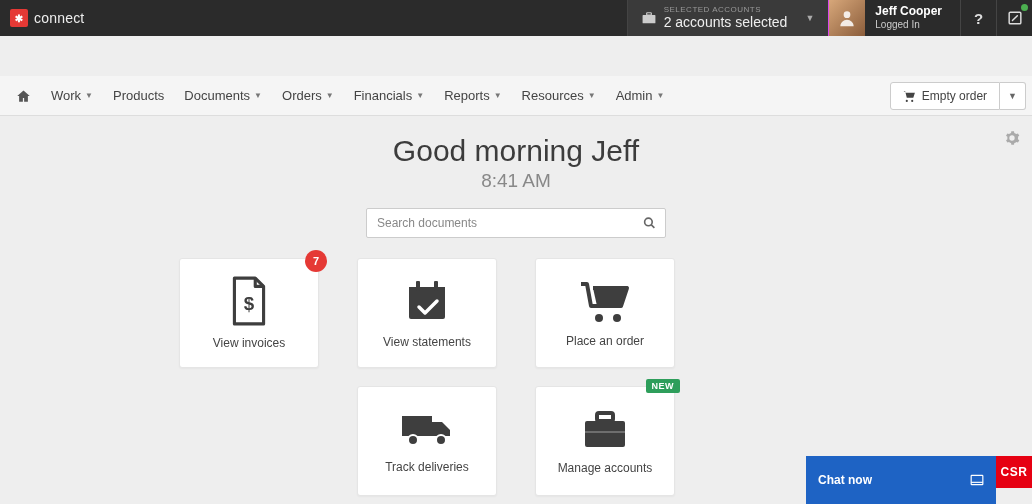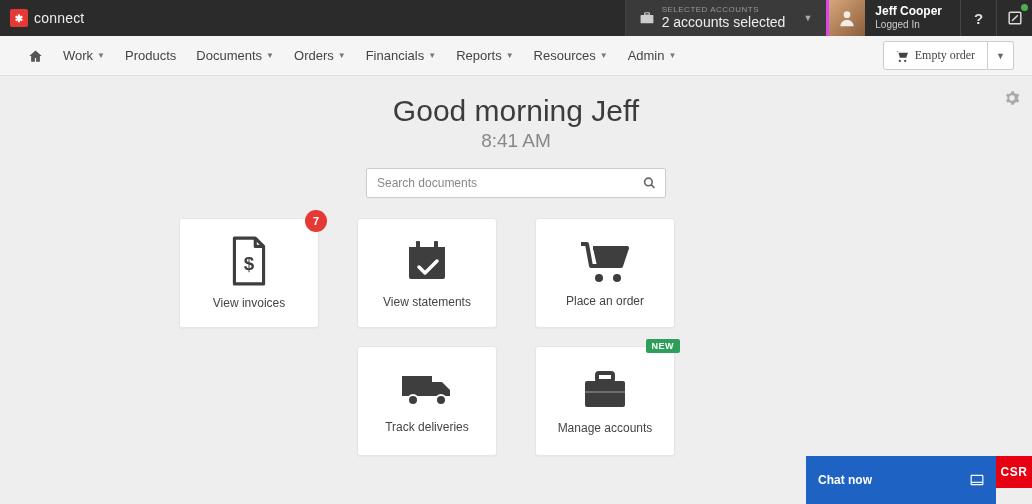--- a/index.html
+++ b/index.html
@@ -10,36 +10,36 @@
 .logo-box { display: flex; align-items: center; padding: 0 10px; height: 100%; }
 .logo-icon { width: 18px; height: 18px; background: #e53935; border-radius: 2px; display: flex; align-items: center; justify-content: center; margin-right: 6px; font-size: 10px; color: #fff; font-weight: bold; }
 .logo-text { font-size: 14px; font-weight: 400; letter-spacing: 0.2px; color: #eee; }
 .topbar-spacer { flex: 1; }
 .acct-block { background: #3a3a3a; height: 100%; display: flex; align-items: center; padding: 0 14px; border-left: 1px solid #444; min-width: 180px; position: relative; }
 .acct-icon { margin-right: 8px; color: #ccc; }
 .acct-text { display: flex; flex-direction: column; line-height: 1.1; }
 .acct-label { font-size: 8px; color: #999; letter-spacing: 0.5px; }
 .acct-value { font-size: 14px; color: #eee; }
 .acct-caret { margin-left: 18px; font-size: 9px; color: #aaa; }
-.user-block { display: flex; align-items: center; height: 100%; border-left: 3px solid #d946ef; padding-right: 8px; }
+.user-block { display: flex; align-items: center; height: 100%; border-left: 1px solid #d946ef; padding-right: 8px; }
 .avatar { width: 36px; height: 36px; background: linear-gradient(135deg,#d7a77a,#8b5d3b); display: flex; align-items: center; justify-content: center; color: #fff; font-size: 12px; }
 .user-text { padding: 0 10px; line-height: 1.15; }
 .user-name { font-size: 12px; font-weight: bold; color: #fff; }
 .user-status { font-size: 10px; color: #ccc; }
 .topbar-icon { width: 36px; height: 36px; display: flex; align-items: center; justify-content: center; color: #ddd; border-left: 1px solid #444; font-size: 15px; position: relative; }
 .green-dot { position: absolute; top: 4px; right: 4px; width: 7px; height: 7px; background: #4caf50; border-radius: 50%; }
 
 
-.navbar { background: #f5f5f5; border-bottom: 1px solid #ddd; height: 40px; display: flex; align-items: center; padding: 0 18px; }
+.navbar { background: #f5f5f5; border-bottom: 1px solid #ddd; height: 40px; display: flex; align-items: center; padding: 0 6px; margin-top: 40px; }
 .home-btn { padding: 0 10px; color: #555; font-size: 14px; cursor: pointer; }
 .nav-item { padding: 0 10px; font-size: 13px; color: #444; cursor: pointer; height: 40px; display: flex; align-items: center; }
 .nav-item .caret { font-size: 8px; margin-left: 4px; color: #777; }
 .nav-spacer { flex: 1; }
 .empty-order-wrap { display: flex; }
-.empty-order-btn { background: #fff; border: 1px solid #ccc; border-radius: 3px 0 0 3px; padding: 6px 12px; font-size: 12px; color: #444; display: flex; align-items: center; gap: 6px; cursor: pointer; font-family: Liberation Serif, serif; }
+.empty-order-btn { background: #fff; border: 1px solid #ccc; border-radius: 3px 0 0 3px; padding: 6px 12px; font-size: 12px; color: #444; display: flex; align-items: center; gap: 6px; cursor: pointer; }
 .empty-order-caret { background: #fff; border: 1px solid #ccc; border-left: none; border-radius: 0 3px 3px 0; padding: 6px 8px; font-size: 9px; color: #666; cursor: pointer; display:flex; align-items:center; }
 
 
 .content { position: relative; padding-top: 18px; }
 .gear-right { position: absolute; top: 14px; right: 12px; color: #aaa; font-size: 15px; cursor: pointer; }
 .greeting { text-align: center; font-size: 30px; font-weight: 300; color: #3c3c3c; }
 .time { text-align: center; font-size: 19px; color: #888; font-weight: 400; margin-top: 2px; }
 .search-wrap { width: 300px; margin: 16px auto 0; position: relative; }
 .search-input { width: 100%; padding: 7px 30px 7px 10px; border: 1px solid #ccc; border-radius: 2px; font-size: 12px; color: #555; outline: none; background:#fff; }
 .search-input::placeholder { color: #888; }

